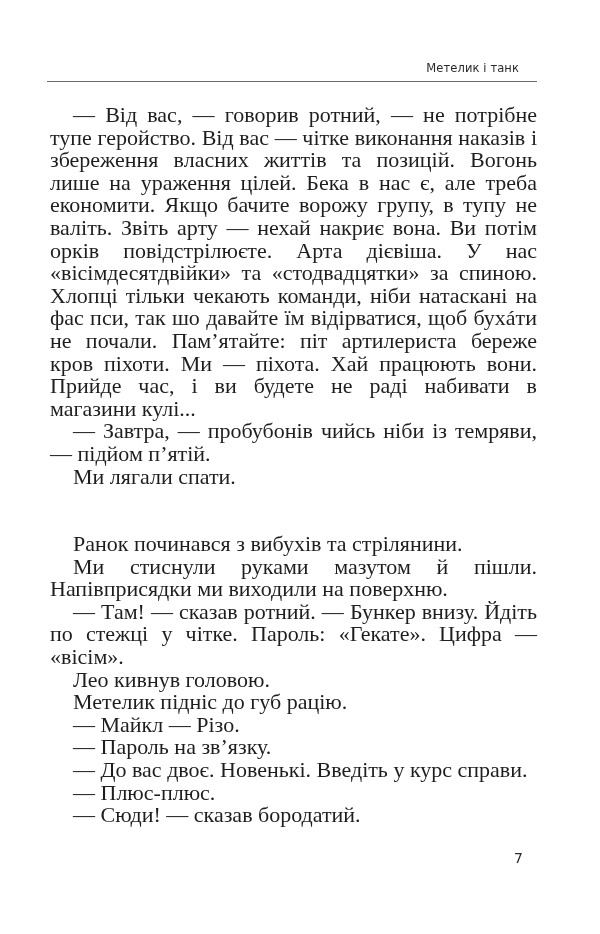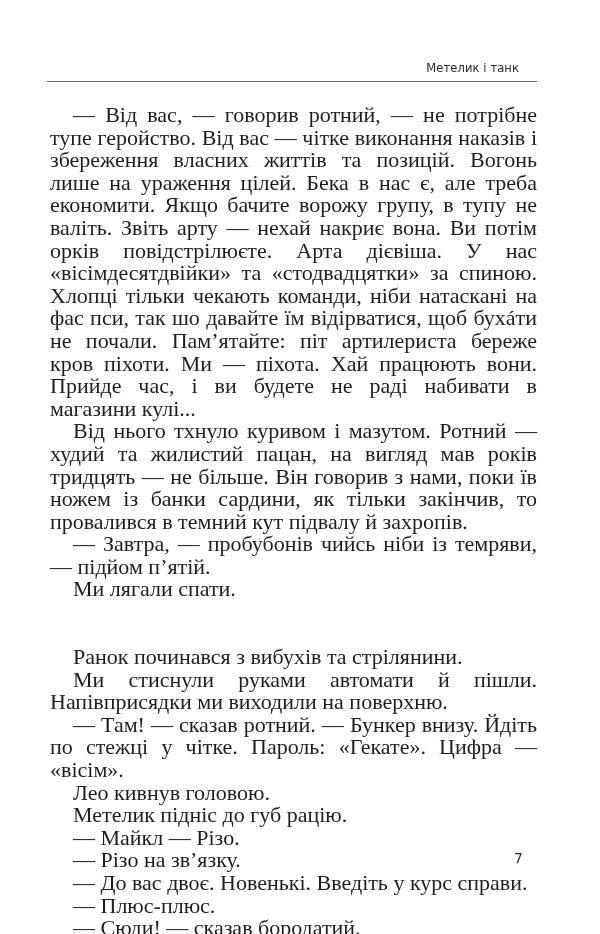--- a/index.html
+++ b/index.html
@@ -67,33 +67,32 @@
 <body>
 
 <div class="page">
 
   <div class="running-head">
     <span class="running-head-title">Метелик і танк</span>
   </div>
 
   <div class="body-text">
     <p>— Від вас, — говорив ротний, — не потрібне тупе геройство. Від вас — чітке виконання наказів і збереження власних життів та позицій. Вогонь лише на ураження цілей. Бека в нас є, але треба економити. Якщо бачите ворожу групу, в тупу не валіть. Звіть арту — нехай накриє вона. Ви потім орків повідстрілюєте. Арта дієвіша. У нас «вісімдесятдвійки» та «стодвадцятки» за спиною. Хлопці тільки чекають команди, ніби натаскані на фас пси, так шо давайте їм відірватися, щоб бухáти не почали. Пам’ятайте: піт артилериста береже кров піхоти. Ми — піхота. Хай працюють вони. Прийде час, і ви будете не раді набивати в магазини кулі...</p>
-    <p>Від нього тхнуло куривом і мазутом. Ротний — худий та жилистий пацан, на вигляд мав років тридцять — не більше. Він говорив з нами, поки їв ножем із банки сардини, як тільки закінчив, то провалився в темний кут підвалу й захропів.</p>
     <p>— Завтра, — пробубонів чийсь ніби із темряви, — підйом п’ятій.</p>
     <p>Ми лягали спати.</p>
 
     <div class="section-gap"></div>
 
     <p>Ранок починався з вибухів та стрілянини.</p>
-    <p>Ми стиснули руками автомати й пішли. Напівприсядки ми виходили на поверхню.</p>
+    <p>Ми стиснули руками мазутом й пішли. Напівприсядки ми виходили на поверхню.</p>
     <p>— Там! — сказав ротний. — Бункер внизу. Йдіть по стежці у чітке. Пароль: «Гекате». Цифра — «вісім».</p>
     <p>Лео кивнув головою.</p>
     <p>Метелик підніс до губ рацію.</p>
     <p>— Майкл — Різо.</p>
-    <p>— Різо на зв’язку.</p>
+    <p>— Пароль на зв’язку.</p>
     <p>— До вас двоє. Новенькі. Введіть у курс справи.</p>
     <p>— Плюс-плюс.</p>
     <p>— Сюди! — сказав бородатий.</p>
   </div>
 
   <div class="page-number">7</div>
 
 </div>
 
 </body></html>

